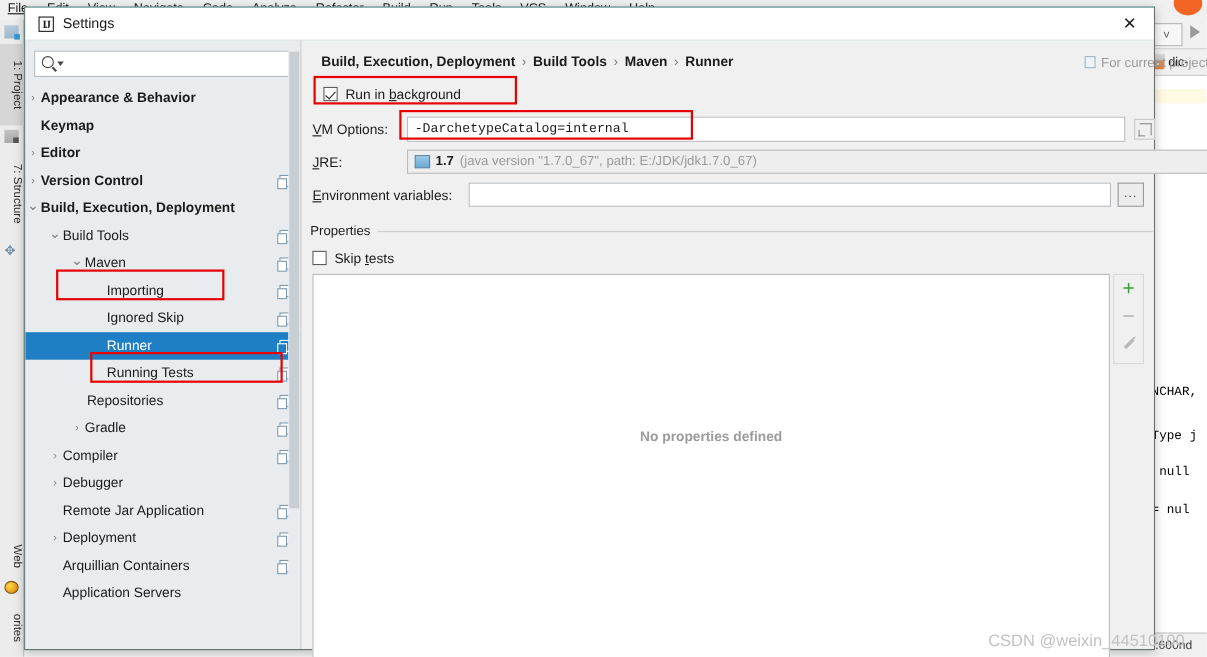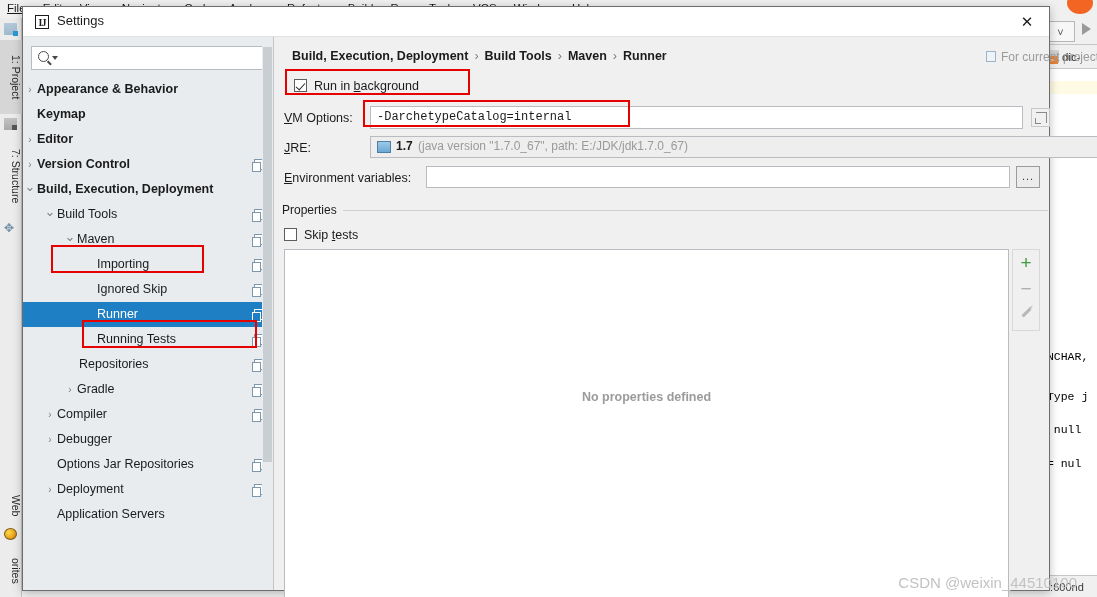--- a/index.html
+++ b/index.html
@@ -488,26 +488,30 @@
           <div class="tree-row">
             <span class="arrow" style="left: 20px;">›</span>
             <span class="label" style="left: 34px;">Compiler</span>
             <span class="copyicon"></span>
           </div>
           <div class="tree-row">
             <span class="arrow" style="left: 20px;">›</span>
             <span class="label" style="left: 34px;">Debugger</span>
           </div>
           <div class="tree-row">
-            <span class="label" style="left: 34px;">Options Jar Repositories</span>
+            <span class="label" style="left: 34px;">Remote Jar Application</span>
             <span class="copyicon"></span>
           </div>
           <div class="tree-row">
             <span class="arrow" style="left: 20px;">›</span>
             <span class="label" style="left: 34px;">Deployment</span>
+            <span class="copyicon"></span>
+          </div>
+          <div class="tree-row">
+            <span class="label" style="left: 34px;">Arquillian Containers</span>
             <span class="copyicon"></span>
           </div>
           <div class="tree-row">
             <span class="label" style="left: 34px;">Application Servers</span>
           </div>
         </div>
 
       <div class="tree-scroll-track">
         <div class="tree-scroll-thumb"></div>
       </div>

